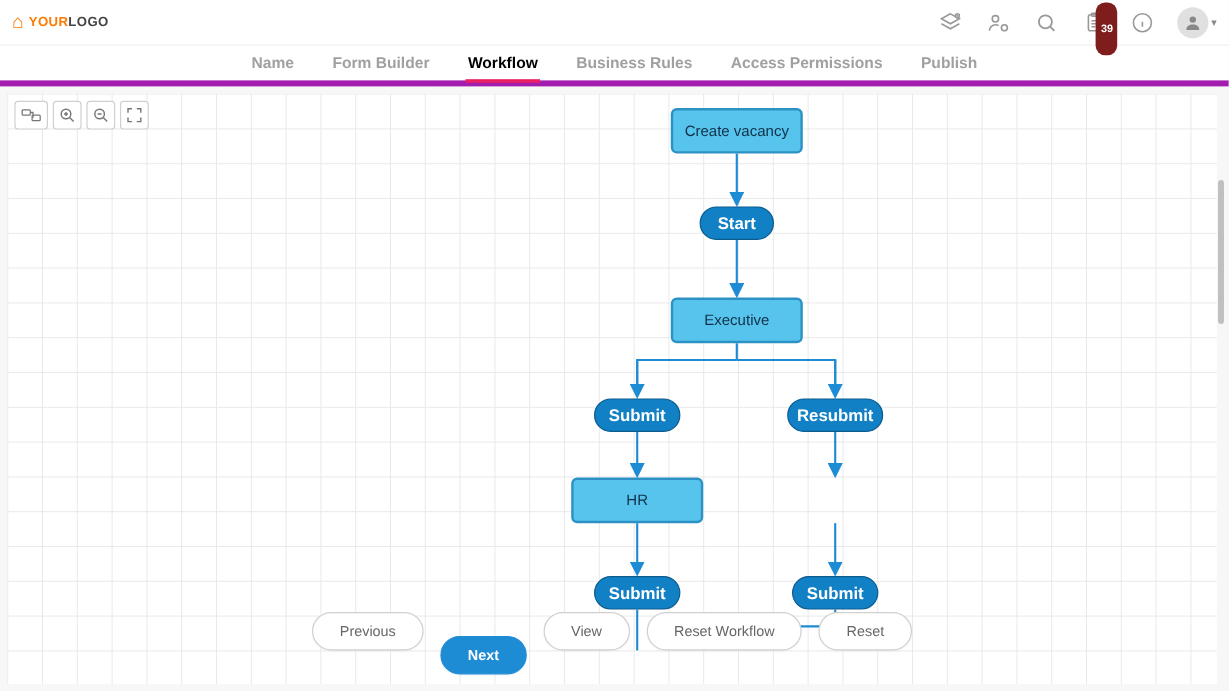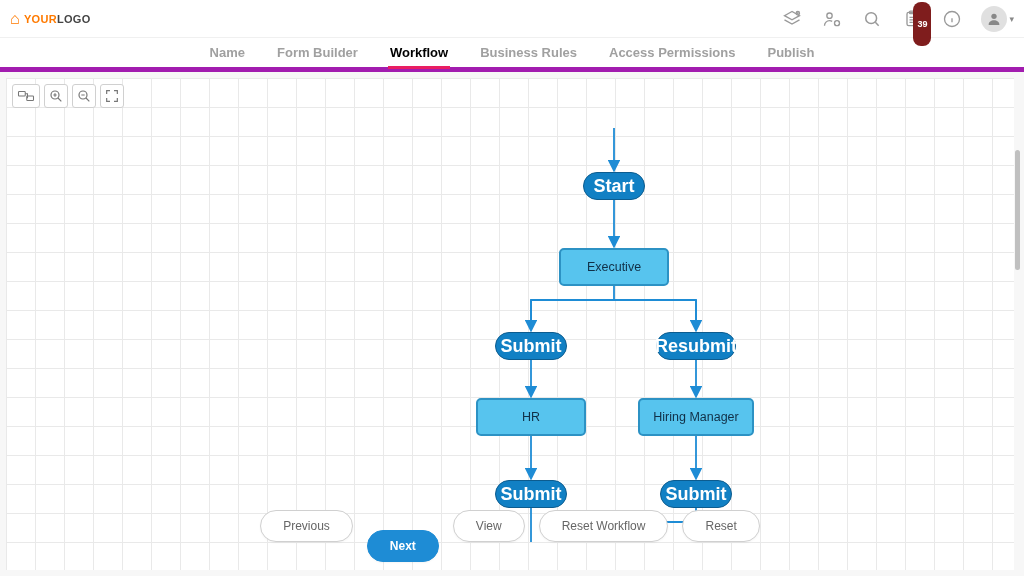--- a/index.html
+++ b/index.html
@@ -124,21 +124,21 @@
     background: var(--node-fill);
     border-radius: 5px;
     display: flex; align-items: center; justify-content: center;
     font-size: 12.5px; color: #113047;
     cursor: move;
   }
   .pill {
     position: absolute;
     border: 1.5px solid #0c5c8f;
     background: var(--pill-fill);
-    color: #fff; font-weight: 600; font-size: 18px;
+    color: #fff; font-weight: 600; font-size: 14px;
     border-radius: 999px;
     display: flex; align-items: center; justify-content: center;
     cursor: move;
   }
   
   .footer {
     position: absolute; left: 0; right: 0; bottom: 8px;
     display: flex; justify-content: center; gap: 14px;
     pointer-events: none;
     align-items: center;
@@ -281,28 +281,28 @@
 
         <path d="M525 358 V 400" marker-end="url(#ah)"></path>
 
         <path d="M690 358 V 400" marker-end="url(#ah)"></path>
 
         <path d="M525 430 V 464"></path>
         <path d="M690 430 V 444 H 608"></path>
       </g>
     </svg>
 
+    <div class="node" style="left:553px; top:12px; width:110px; height:38px;">Create vacancy</div>
     <div class="pill" style="left:577px; top:94px; width:62px; height:28px;">Start</div>
     <div class="node" style="left:553px; top:170px; width:110px; height:38px;">Executive</div>
 
     <div class="pill" style="left:489px; top:254px; width:72px; height:28px;">Submit</div>
     <div class="pill" style="left:650px; top:254px; width:80px; height:28px;">Resubmit</div>
 
     <div class="node" style="left:470px; top:320px; width:110px; height:38px;">HR</div>
-    <div class="node" style="left:632px; top:320px; width:116px; height:38px;">Hiring Manager</div>
 
     <div class="pill" style="left:489px; top:402px; width:72px; height:28px;">Submit</div>
     <div class="pill" style="left:654px; top:402px; width:72px; height:28px;">Submit</div>
 
     <div class="footer">
       <button class="fbtn">Previous</button>
       <button class="fbtn primary">Next</button>
       <button class="fbtn">View</button>
       <button class="fbtn">Reset Workflow</button>
       <button class="fbtn">Reset</button>

